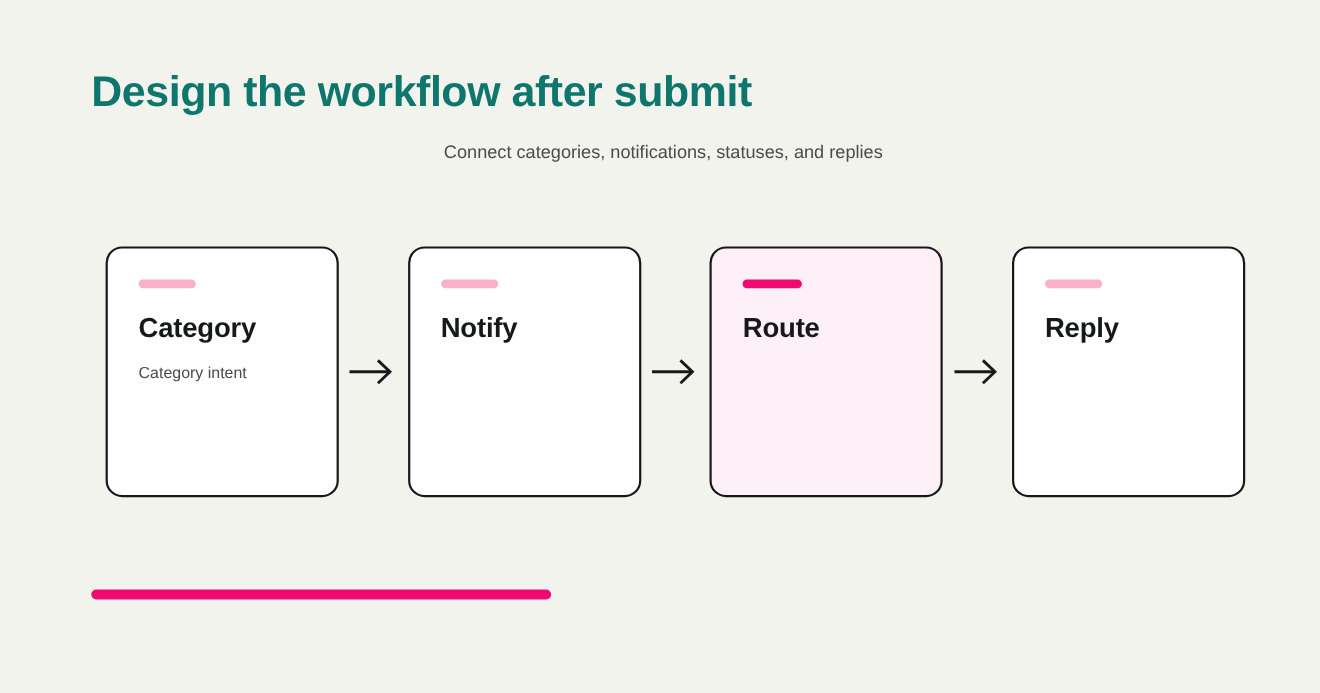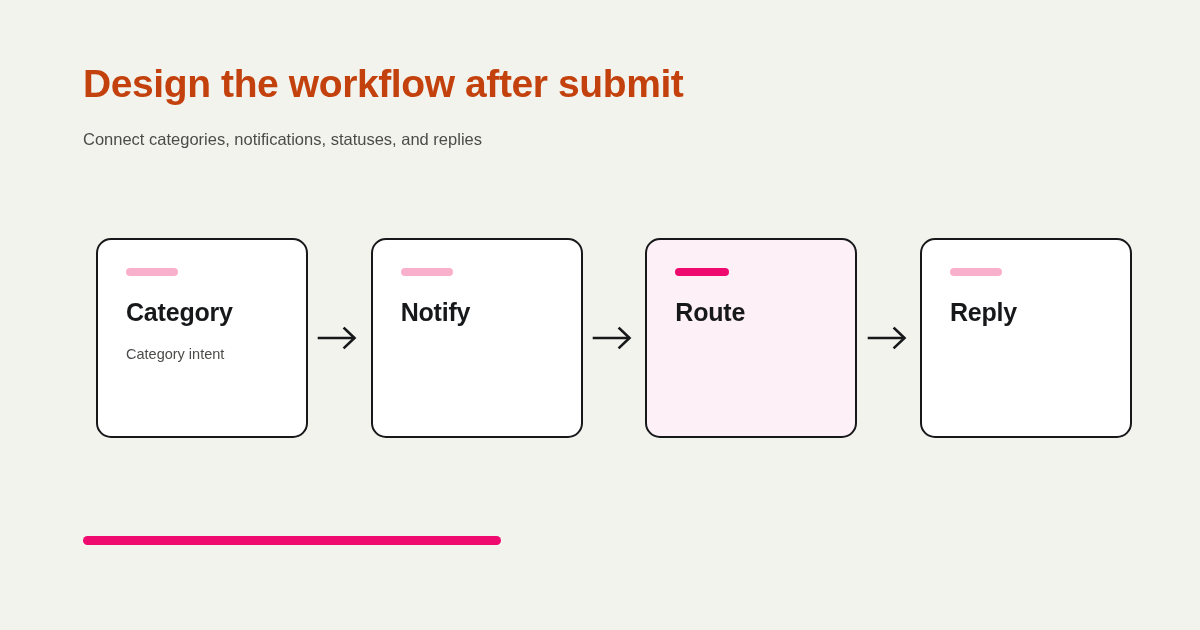--- a/index.html
+++ b/index.html
@@ -26,50 +26,51 @@
     left: 83px;
     top: 60px;
     width: 1040px;
   }
   .page-title {
     margin: 0;
     font-size: 39px;
     line-height: 48px;
     font-weight: bold;
     letter-spacing: -0.4px;
-    color: #c2410c;
+    color: #0f766e;
     white-space: nowrap;
   }
   .page-subtitle {
     margin: 0;
     padding-top: 20px;
     font-size: 16.5px;
     line-height: 22px;
     font-weight: normal;
     color: #4b4b49;
     white-space: nowrap;
+    text-align: center;
   }
 
   
   .flow {
     position: absolute;
     left: 96px;
     top: 246px;
     width: 1036px;
     height: 184px;
     display: flex;
     flex-direction: row;
     align-items: center;
     justify-content: space-between;
   }
 
   .card {
     box-sizing: border-box;
     width: 212px;
-    height: 200px;
+    height: 228px;
     border: 2px solid #17181a;
     border-radius: 15px;
     background: #ffffff;
     padding: 28px 28px 0 28px;
     position: relative;
   }
   .card.is-active {
     background: #fdf0f6;
   }
 

